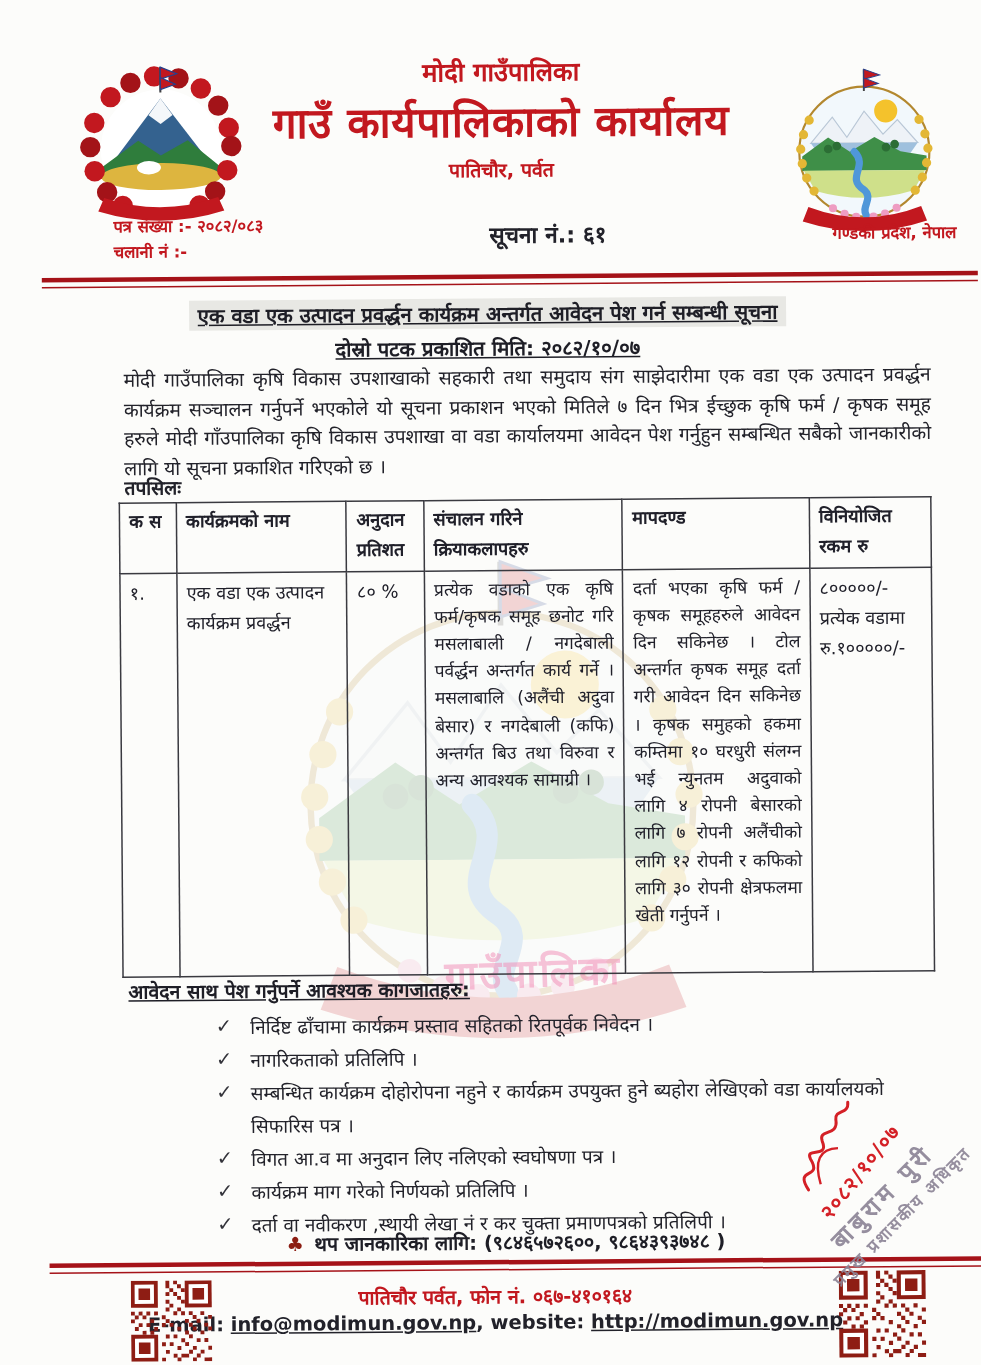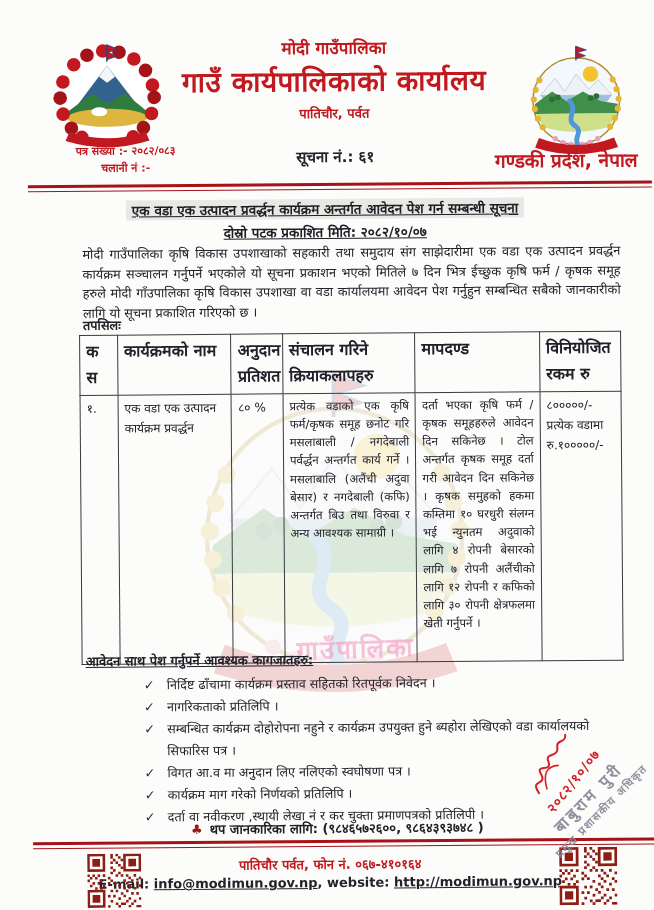--- a/index.html
+++ b/index.html
@@ -12,43 +12,43 @@
 
   
   .hdr-center { position:absolute; top:36px; left:165px; right:145px; text-align:center; color:#c2181f; }
   .hdr-line1 { font-size:17px; font-weight:bold; }
   .hdr-line2 { font-size:28px; font-weight:bold; margin-top:2px; letter-spacing:.5px; }
   .hdr-line3 { font-size:13px; font-weight:bold; margin-top:5px; }
   .logo-left  { position:absolute; top:42px; left:50px;  width:120px; height:112px; }
   .logo-right { position:absolute; top:44px; right:22px; width:106px; height:120px; }
 
   .ref-row { position:absolute; top:141px; left:78px; right:14px; display:flex; align-items:flex-start; }
-  .ref-left   { color:#c2181f; font-weight:bold; font-size:11px; line-height:1.55; white-space:nowrap;text-align:center; }
+  .ref-left   { color:#c2181f; font-weight:bold; font-size:11px; line-height:1.55; white-space:nowrap; }
   .ref-center { flex:1; text-align:center; color:#22222a; font-weight:bold; font-size:15px; padding-top:5px; }
-  .ref-right  { color:#c2181f; font-weight:bold; font-size:19px; padding-top:8px; white-space:nowrap; }
+  .ref-right  { color:#c2181f; font-weight:bold; font-size:11px; padding-top:8px; white-space:nowrap; }
 
   .rule1 { position:absolute; top:183px; left:30px; right:0; height:3px;
            border-top:3.5px solid #a51218; border-bottom:1.5px solid #a51218; }
 
   
   .title-band { position:absolute; top:199px; left:0; right:0; text-align:center; color:#1e1e26; }
   .notice-title { display:inline-block; font-size:13.5px; font-weight:bold;
                   background:#e8e8e4; text-decoration:underline; padding:1px 6px; }
   .publish-line { margin-top:4px; font-size:13.5px; font-weight:bold; text-decoration:underline; }
 
   .body-band { position:absolute; top:243px; left:84px; right:32px;
                font-size:12.8px; line-height:19.5px; text-align:justify; color:#22222a; }
   .tapasil   { position:absolute; top:314px; left:84px; font-size:12.8px; font-weight:bold; color:#22222a; }
 
   
   .table-band { position:absolute; top:333px; left:80px; right:32px; z-index:2; }
   table.notice-table { width:100%; border-collapse:collapse; color:#20202a; table-layout:fixed; }
   .notice-table th, .notice-table td { border:1.4px solid #3a3a40; padding:3px 6px;
       vertical-align:top; text-align:left; background:transparent; }
-  .notice-table th { font-size:16px; font-weight:bold; line-height:1.65; }
+  .notice-table th { font-size:12px; font-weight:bold; line-height:1.65; }
   .notice-table td { font-size:12px; line-height:20px; }
   td.cell-long { line-height:18.2px; text-align:justify; font-size:11.6px; }
   tr.data-row td { height:262px; }
 
   
   .watermark-logo { position:absolute; top:366px; left:178px; width:312px; height:346px; opacity:.17; z-index:1; }
   .watermark-text { position:absolute; top:630px; left:295px; font-size:26px; font-weight:bold;
                     color:#f28ab5; opacity:.5; transform:rotate(-1.5deg); letter-spacing:2px; z-index:1; }
 
   

